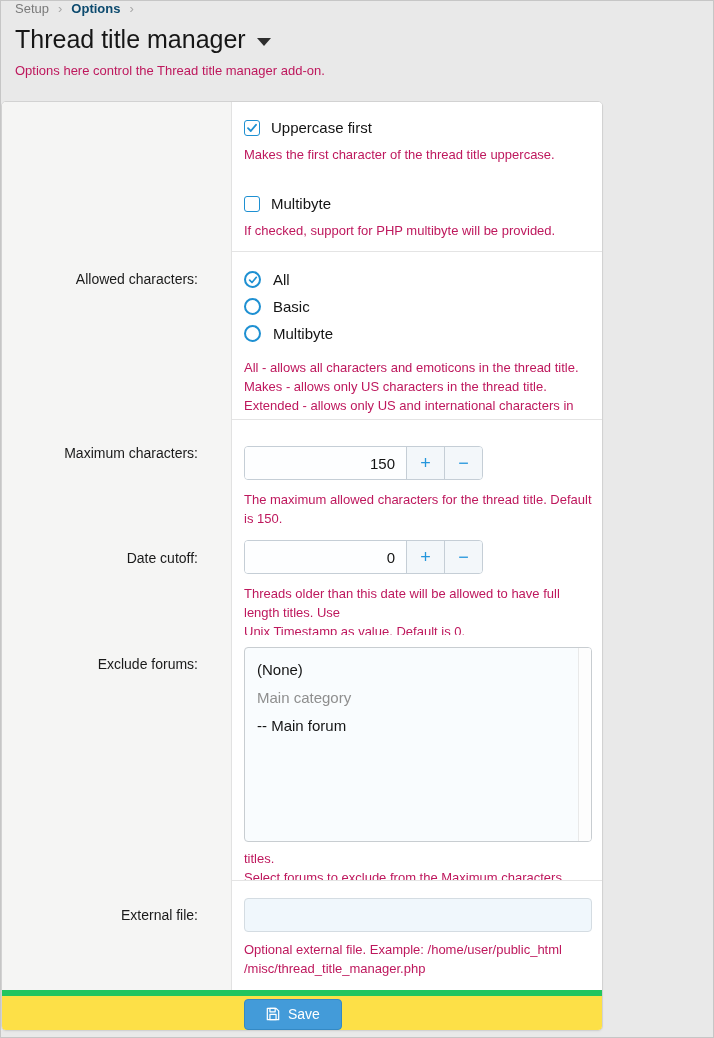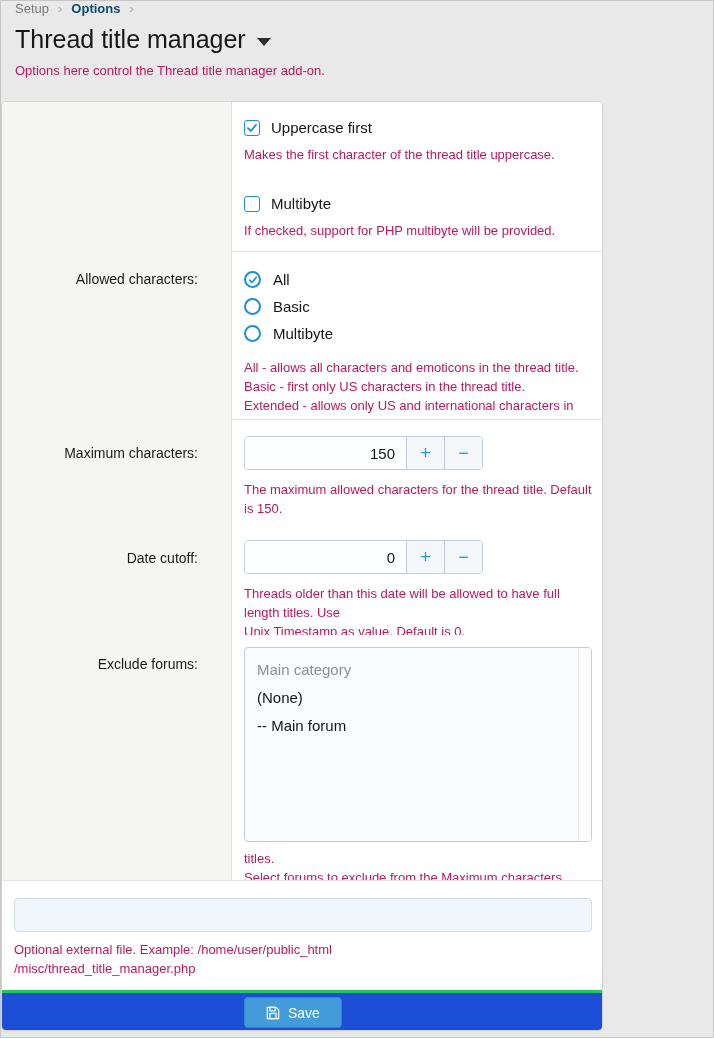--- a/index.html
+++ b/index.html
@@ -88,21 +88,21 @@
   .select-scrollbar { width:13px; flex:0 0 13px; background:#fdfdfd; border-left:1px solid #e9e9e9; }
   
   .text-input {
     width:100%; height:34px; border:1px solid #d4dce2; border-radius:4px;
     background:#f0f7fc; padding:0 10px; font-size:15px; outline:none;
     font-family:"Liberation Sans","DejaVu Sans",sans-serif;
   }
   
   .panel-footer {
     margin-top:auto; height:42px; flex:0 0 42px;
-    background:#1d4ed8; border-top:3px solid #22c55e;
+    background:#fde047; border-top:6px solid #22c55e;
     display:flex; align-items:center;
   }
   .save-btn {
     margin-left:242px; height:31px; padding:0 21px;
     background:#439bd9; border:1px solid #3489c4; border-radius:4px;
     color:#fff; font-size:14px; display:flex; align-items:center; gap:8px;
     cursor:pointer; font-family:"Liberation Sans","DejaVu Sans",sans-serif;
   }
 </style>
 </head>
@@ -164,29 +164,29 @@
         <div class="radio-row">
           <span class="radio"></span>
           <span class="radio-label">Basic</span>
         </div>
         <div class="radio-row">
           <span class="radio"></span>
           <span class="radio-label">Multibyte</span>
         </div>
         <div class="hint radio-hints">
           <div>All - allows all characters and emoticons in the thread title.</div>
-          <div>Basic - first only US characters in the thread title.</div>
+          <div>Makes - allows only US characters in the thread title.</div>
           <div>Extended - allows only US and international characters in the thread title.</div>
         </div>
       </div>
     </div>
 
     <div class="form-row" style="min-height:105px;">
       <div class="cell-label" style="padding-top:26px;">Maximum characters:</div>
-      <div class="cell-content sep-top" style="padding-top:16px;">
+      <div class="cell-content sep-top" style="padding-top:26px;">
         <div class="num-group">
           <input class="num-input" value="150" style="">
           <button class="num-btn">+</button>
           <button class="num-btn">−</button>
         </div>
         <div class="hint field-hint">The maximum allowed characters for the thread title. Default is 150.</div>
       </div>
     </div>
 
     <div class="form-row" style="min-height:111px;">
@@ -202,34 +202,35 @@
           <div>Unix Timestamp as value. Default is 0.</div>
         </div>
       </div>
     </div>
 
     <div class="form-row" style="min-height:245px;">
       <div class="cell-label" style="padding-top:21px;">Exclude forums:</div>
       <div class="cell-content" style="padding-top:12px;">
         <div class="forum-select">
           <div class="select-items">
+            <div class="select-item">(None)</div>
             <div class="select-item muted">Main category</div>
-            <div class="select-item">(None)</div>
             <div class="select-item">-- Main forum</div>
           </div>
           <div class="select-scrollbar"></div>
         </div>
         <div class="hint" style="margin-top:7px;">
           <div>titles.</div>
           <div>Select forums to exclude from the Maximum characters allowed for thread</div>
         </div>
       </div>
     </div>
 
     <div class="form-row" style="min-height:110px;">
+      <div class="cell-label" style="padding-top:27px;">External file:</div>
       <div class="cell-content sep-top" style="padding-top:17px;">
         <input class="text-input" value="" style="">
         <div class="hint" style="margin-top:8px;">
           <div>Optional external file. Example: /home/user/public_html</div>
           <div>/misc/thread_title_manager.php</div>
         </div>
       </div>
     </div>
 
     <div class="panel-footer">

